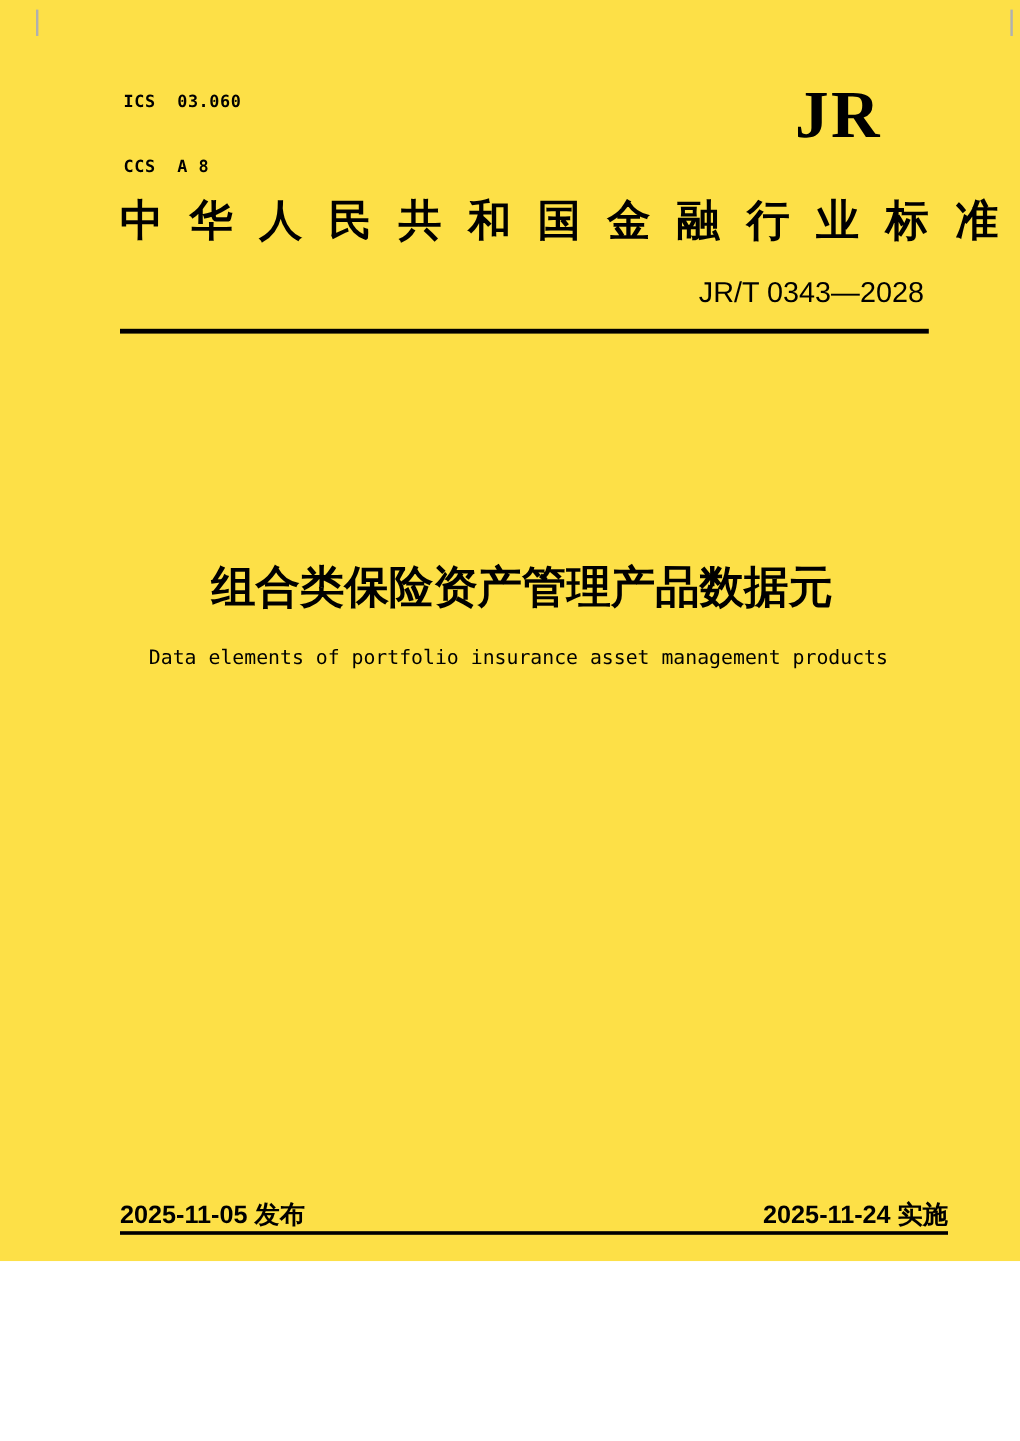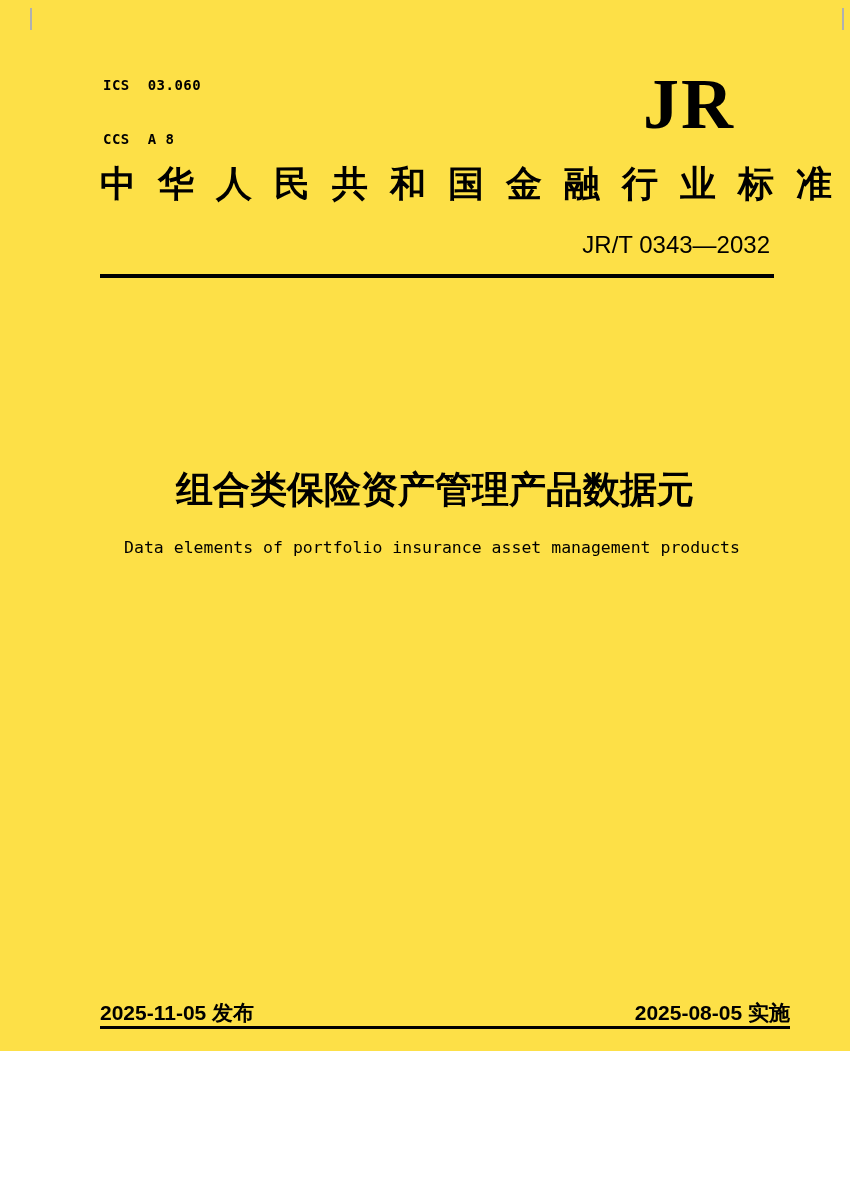--- a/index.html
+++ b/index.html
@@ -32,21 +32,21 @@
     line-height: 18px;
     white-space: pre;
     letter-spacing: 0.5px;
   }
   .logo {
     position: absolute;
     right: 115px;
     top: 68px;
     font-family: "Liberation Serif", serif;
     font-weight: 700;
-    font-size: 72px;
+    font-size: 56px;
     line-height: 1;
     letter-spacing: 2px;
   }
   .std-type {
     position: absolute;
     left: 100px;
     top: 164px;
     font-size: 36px;
     font-weight: 600;
     line-height: 1.1;
@@ -143,31 +143,31 @@
 
   <div class="ics-block">
     <div>ICS  03.060</div>
     <div>CCS  A 8</div>
   </div>
 
   <div class="logo">JR</div>
 
   <div class="std-type">中华人民共和国金融行业标准</div>
 
-  <div class="std-num">JR/T 0343—2032</div>
+  <div class="std-num">JR/T 0343—2028</div>
 
   <div class="rule rule-top"></div>
 
   <div class="title-zh">组合类保险资产管理产品数据元</div>
 
   <div class="title-en">Data elements of portfolio insurance asset management products</div>
 
   <div class="dates">
     <span>2025-11-05 发布</span>
-    <span>2025-08-05 实施</span>
+    <span>2025-11-24 实施</span>
   </div>
 
   <div class="rule rule-bottom"></div>
 
   <div class="issuer-row">
     <span class="issuer-action">发 布</span>
   </div>
 
 </div>
 

